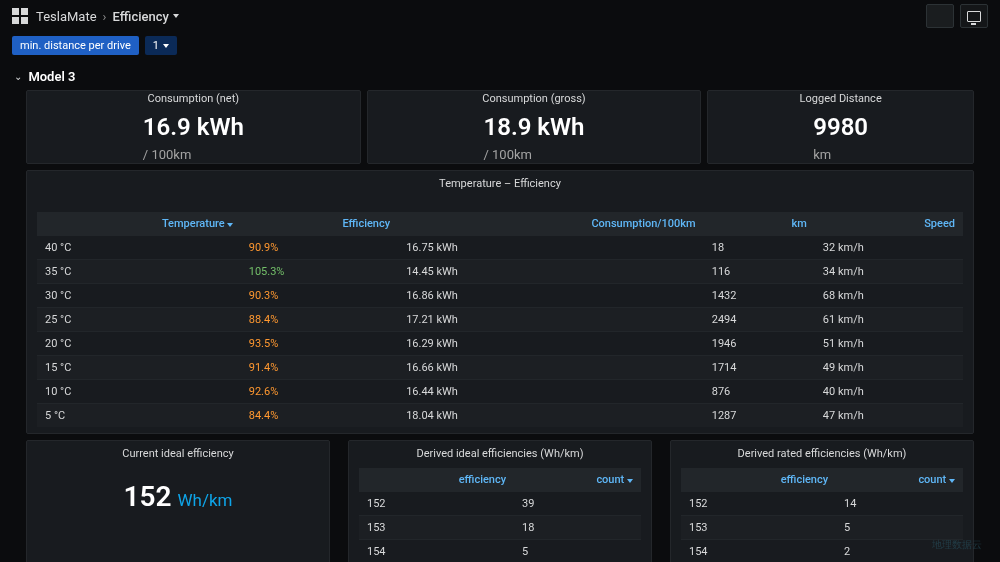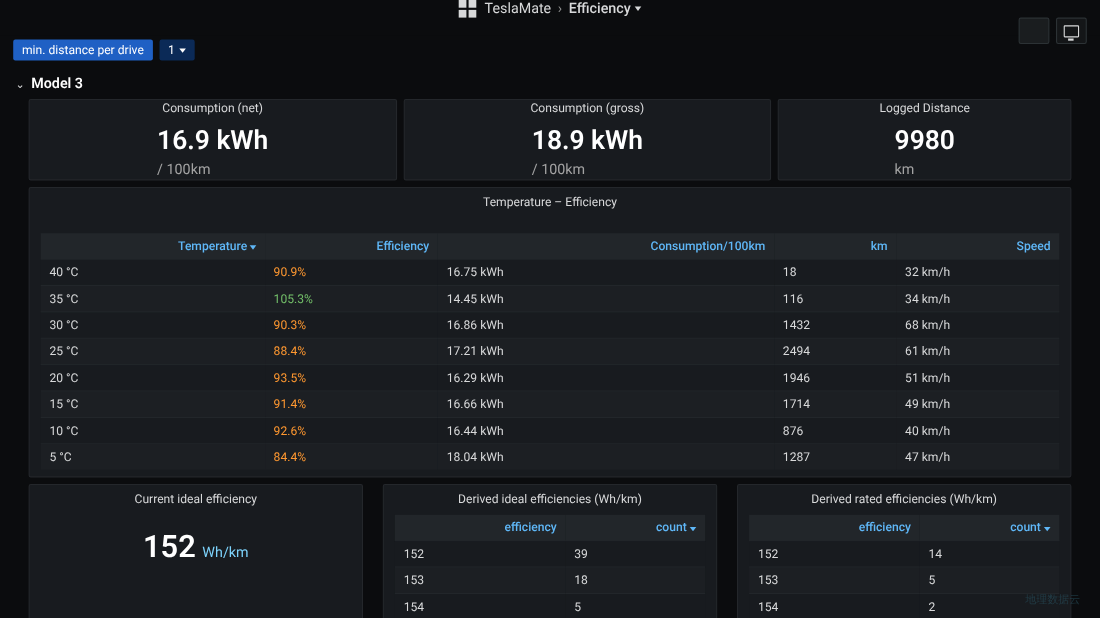--- a/index.html
+++ b/index.html
@@ -11,21 +11,20 @@
   font-family: -apple-system, BlinkMacSystemFont, "Segoe UI", Roboto, sans-serif;
   font-size: 12px;
   overflow: hidden;
 }
 .header {
   height: 32px;
   display: flex;
   align-items: center;
   padding: 0 12px;
   background: #0b0c0e;
-  flex-direction: column;
 }
 .header-left { display: flex; align-items: center; gap: 8px; }
 .grid-icon { width: 16px; height: 16px; display: grid; grid-template-columns: 1fr 1fr; grid-template-rows: 1fr 1fr; gap: 2px; }
 .grid-icon span { background: #d8d9da; }
 .breadcrumb { display: flex; align-items: center; gap: 6px; font-size: 13px; }
 .bc-sep { color: #8e8e8e; }
 .bc-link { color: #d8d9da; cursor: pointer; }
 .bc-current { color: #d8d9da; font-weight: 500; display:flex; align-items:center; gap:4px; }
 .header-right { margin-left: auto; display:flex; align-items:center; gap:6px; }
 .header-btn { width: 28px; height: 24px; background: #141618; border:1px solid #2c3235; border-radius: 2px; display:flex; align-items:center; justify-content:center; cursor:pointer; }
@@ -57,21 +56,21 @@
 th .sort-ind { font-size:8px; margin-left:2px; }
 td { padding:5px 8px; border-top:1px solid #22262a; color:#d8d9da; }
 tr:nth-child(even) td { background:#1c1f23; }
 tr:nth-child(odd) td { background:#181b1f; }
 .eff-orange { color:#ff9830; }
 .eff-green { color:#73bf69; }
 
 .bottom-row { display:flex; gap:18px; }
 .ideal-panel { flex:1; height:128px; }
 .ideal-val { font-size:28px; font-weight:600; color:#fff; text-align:center; margin-top:20px; display:flex; align-items:baseline; justify-content:center; gap:6px; }
-.ideal-unit { font-size:13px; color:#7dd3fc; font-weight:400; }
+.ideal-unit { font-size:17px; color:#0ea5e9; font-weight:400; }
 .derived-panel { flex:1; height:128px; }
 .derived-panel table { margin-top:2px; }
 .derived-panel th { font-size:11px; }
 .derived-panel td { font-size:11px; }
 
 .caret-down { display:inline-block; width:0; height:0; border-left:3px solid transparent; border-right:3px solid transparent; border-top:4px solid currentColor; }
 
 .watermark { position:absolute; right:18px; bottom:10px; color:#2a5a6a; font-size:10px; opacity:0.5; pointer-events:none; }
 </style>
 </head>

